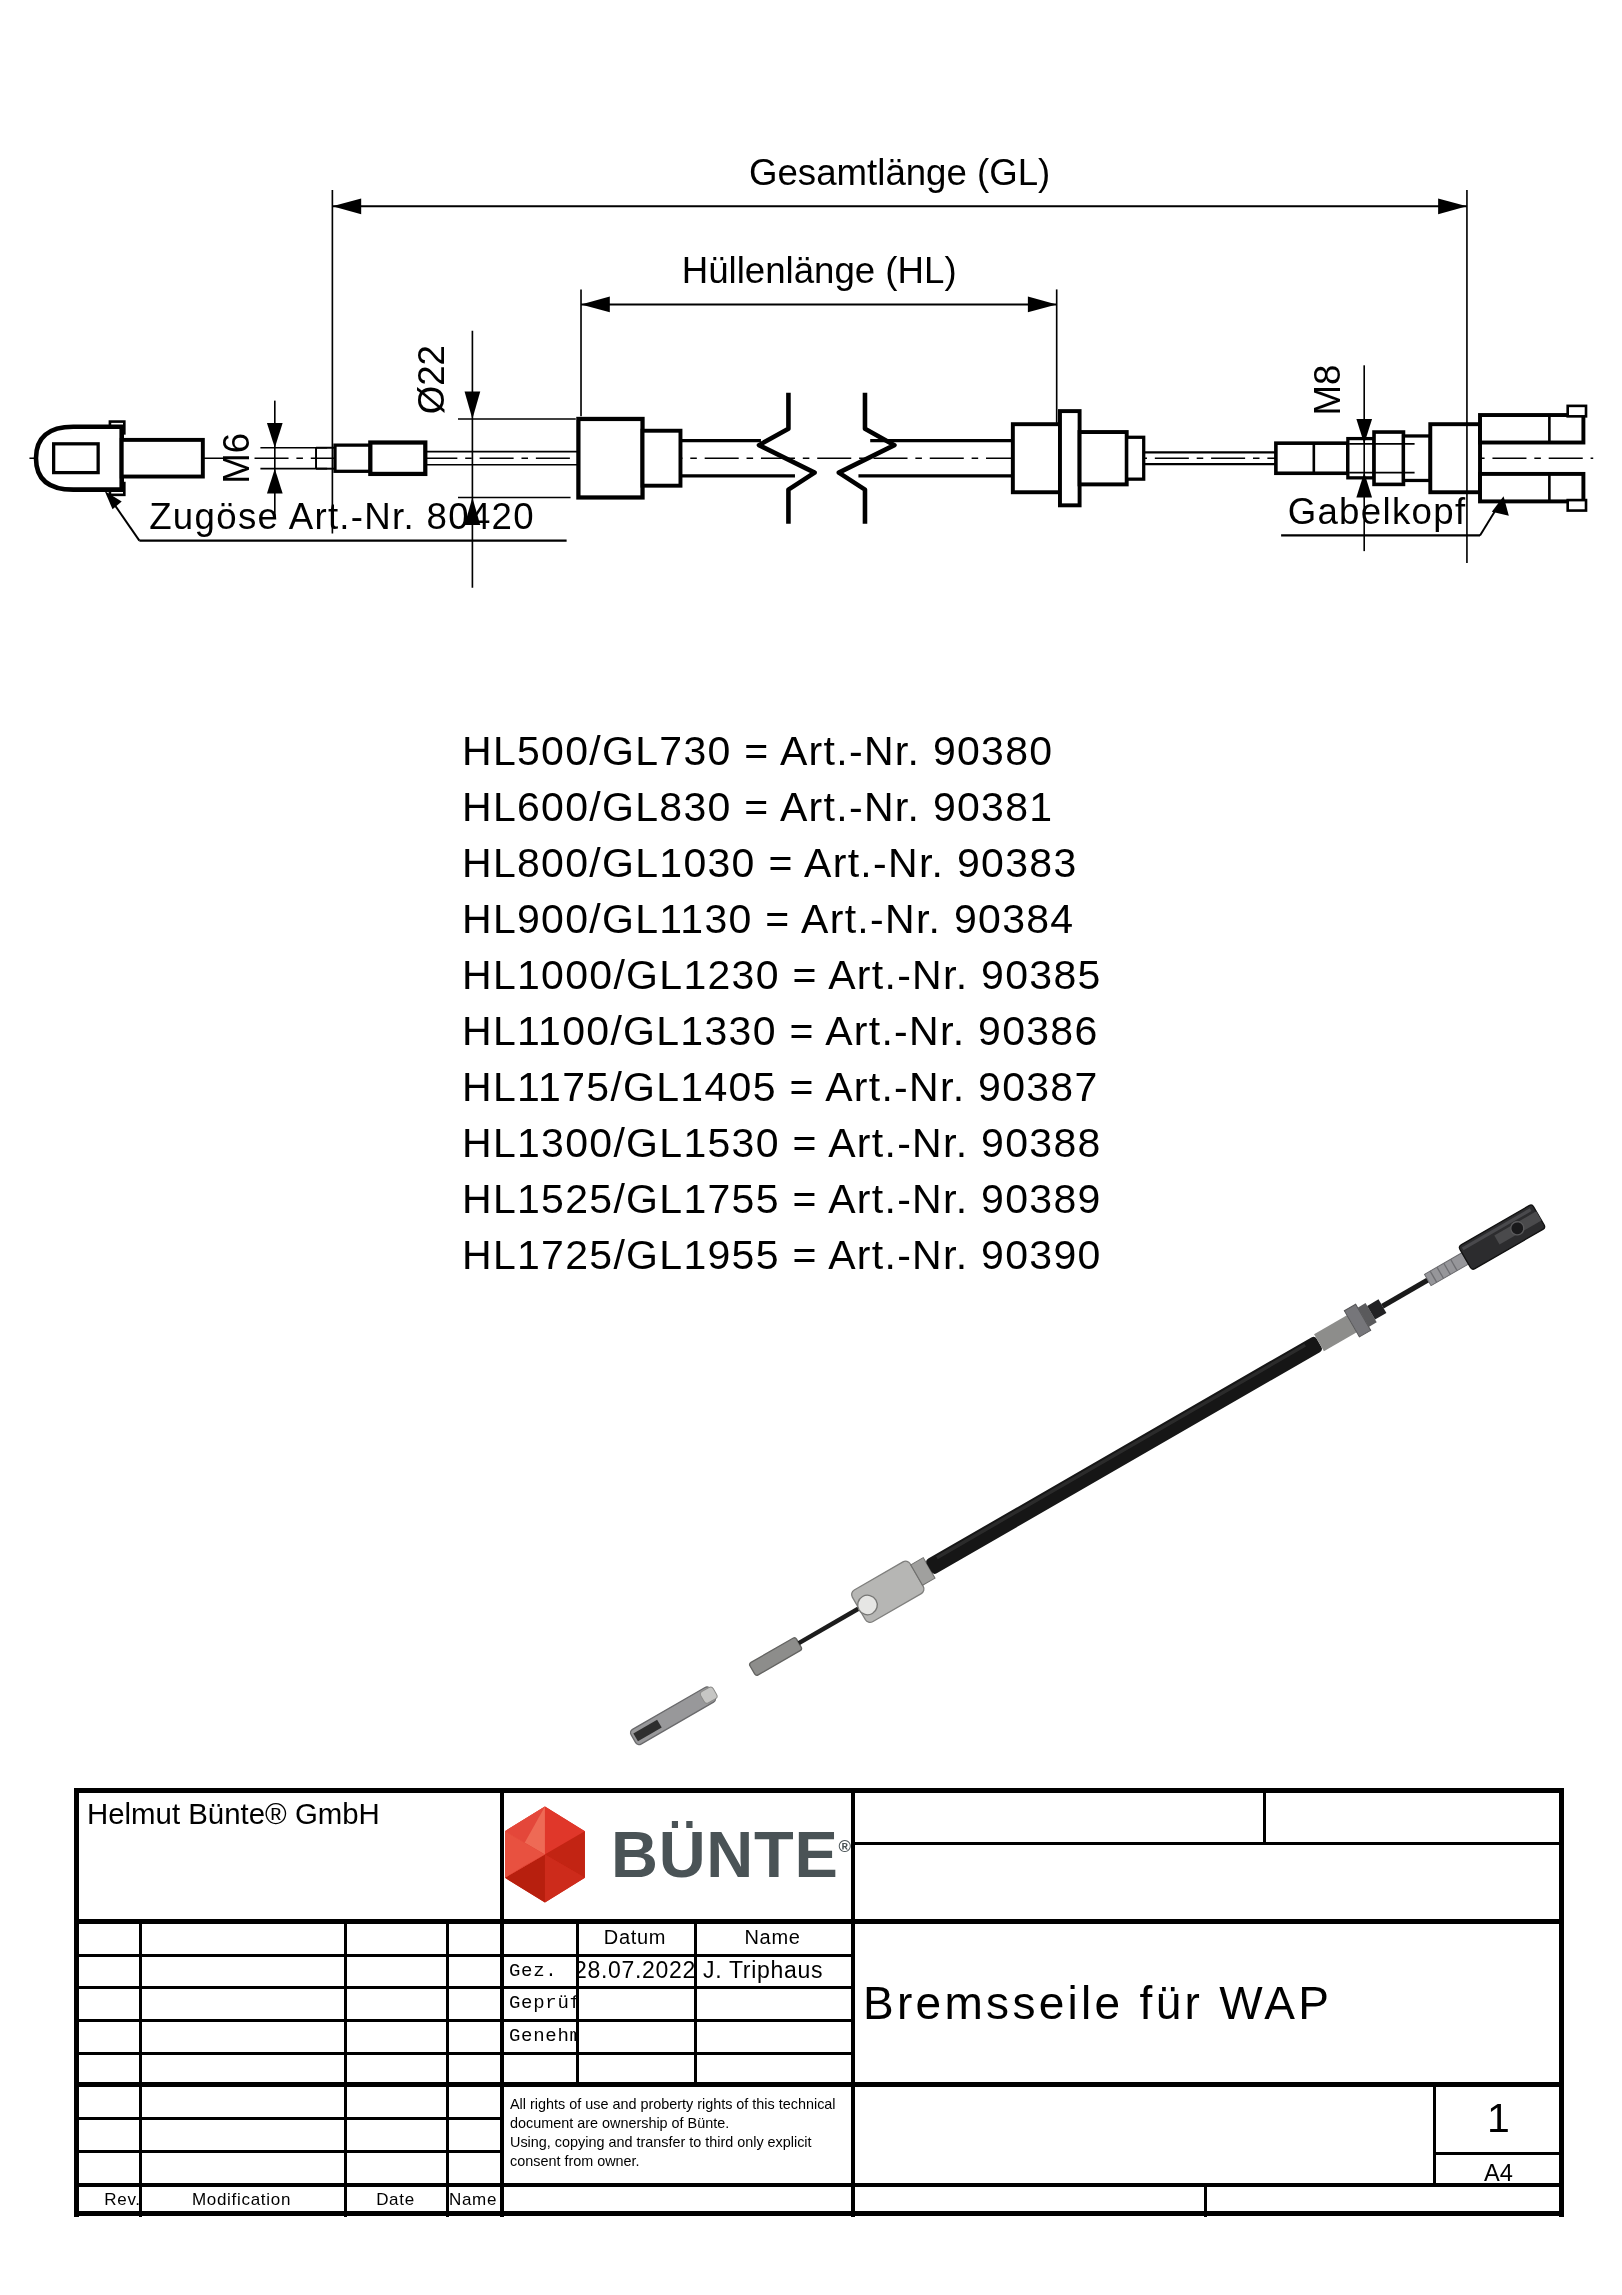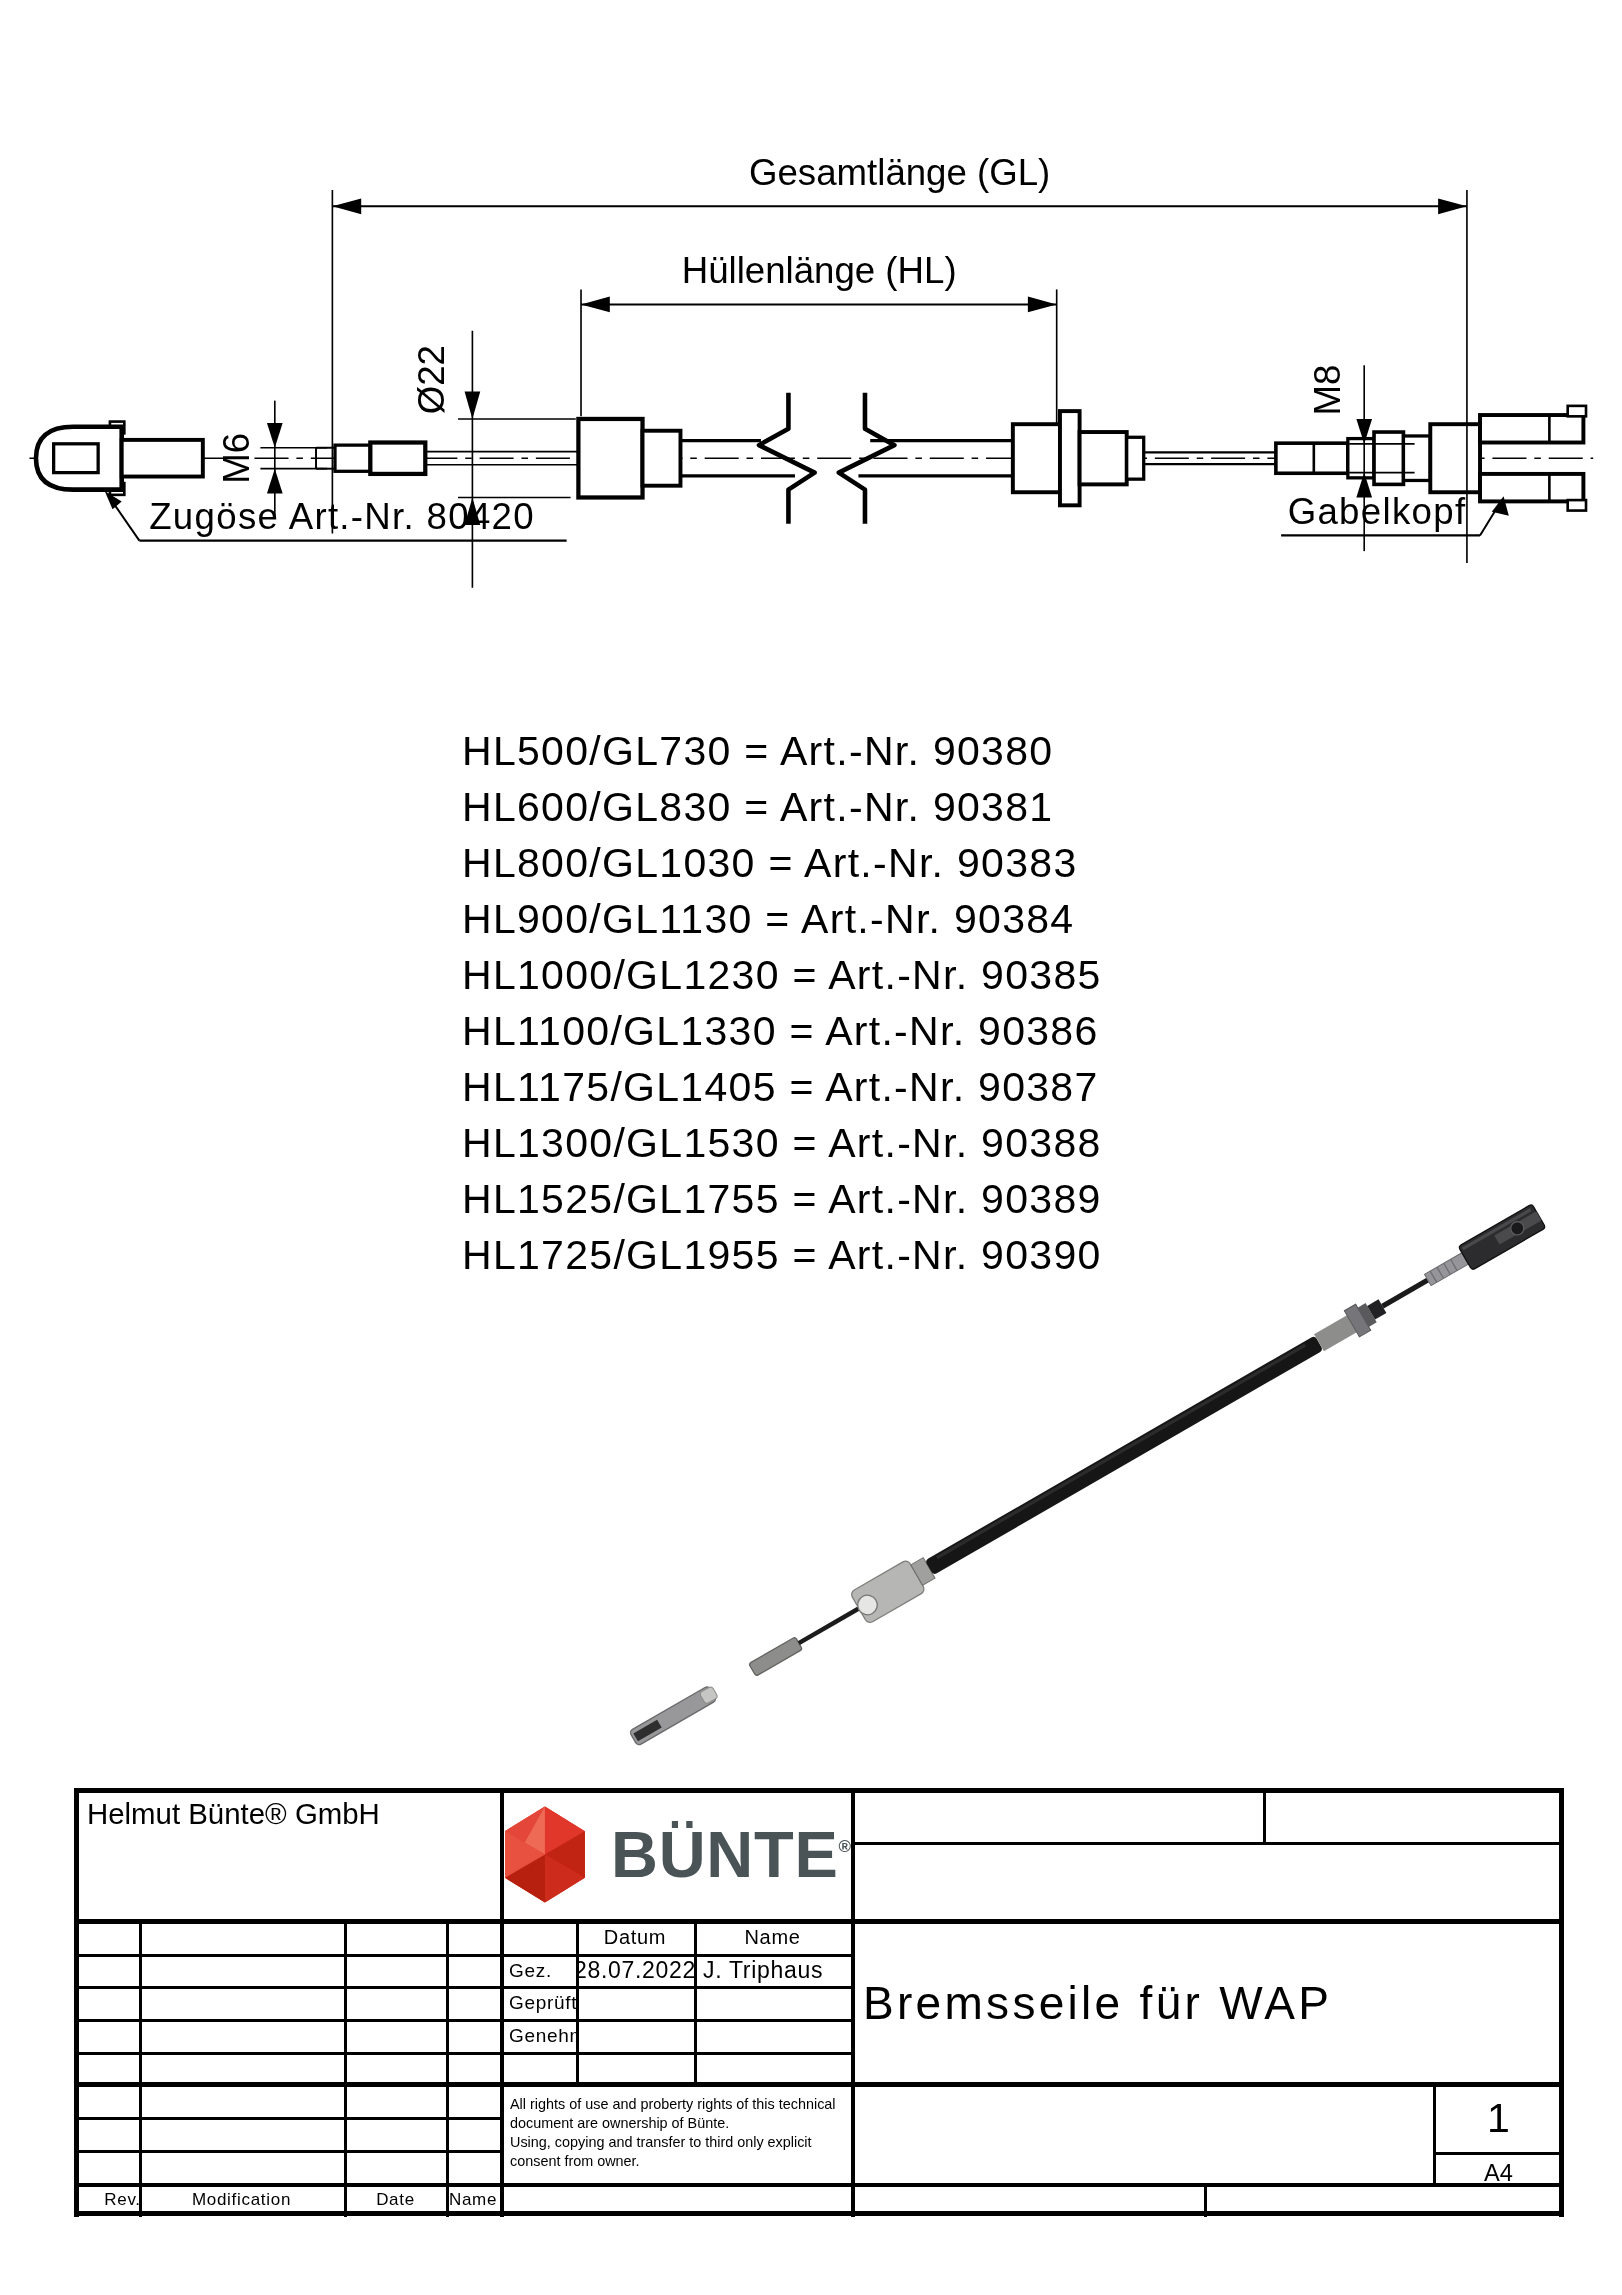--- a/index.html
+++ b/index.html
@@ -11,21 +11,21 @@
   .pl-row{font-size:41px;line-height:56px;letter-spacing:1.3px;white-space:pre;}
   
   #tb{left:74px;top:1788px;width:1490px;height:429px;padding-left:24px;}
   .hl{position:absolute;background:#000;}
   .vl{position:absolute;background:#000;}
   .cell{position:absolute;display:flex;align-items:center;overflow:hidden;}
   .c-center{justify-content:center;}
   .company-name{font-size:29.4px;margin:3.9px 0 6.5px 0;}
   .company-addr{font-size:16.4px;line-height:21.6px;white-space:pre-line;}
   .hdr-small{font-size:20px;letter-spacing:0.7px;}
-  .lbl-small{font-size:19px;letter-spacing:0.7px;}
+  .lbl-small{font-size:19px;letter-spacing:0.7px;font-family:Liberation Mono, monospace;}
   .val-mid{font-size:23px;letter-spacing:0.7px;}
   .disclaimer{font-size:14.4px;line-height:19px;white-space:pre-line;}
   .big-title{font-size:46px;letter-spacing:3.3px;white-space:nowrap;}
   .big-sub{font-size:43px;letter-spacing:2px;white-space:nowrap;}
   .sheet-no{font-size:41px;}
   .paper{font-size:23.6px;}
   .rev-hdr{font-size:17px;letter-spacing:0.7px;}
   .brand-text{font-size:65px;font-weight:700;color:#4a5356;letter-spacing:0.7px;line-height:65px;}
   .brand-reg{font-size:17px;font-weight:700;color:#4a5356;vertical-align:25px;}
   svg text{font-family:"Liberation Sans", sans-serif;fill:#000;}

